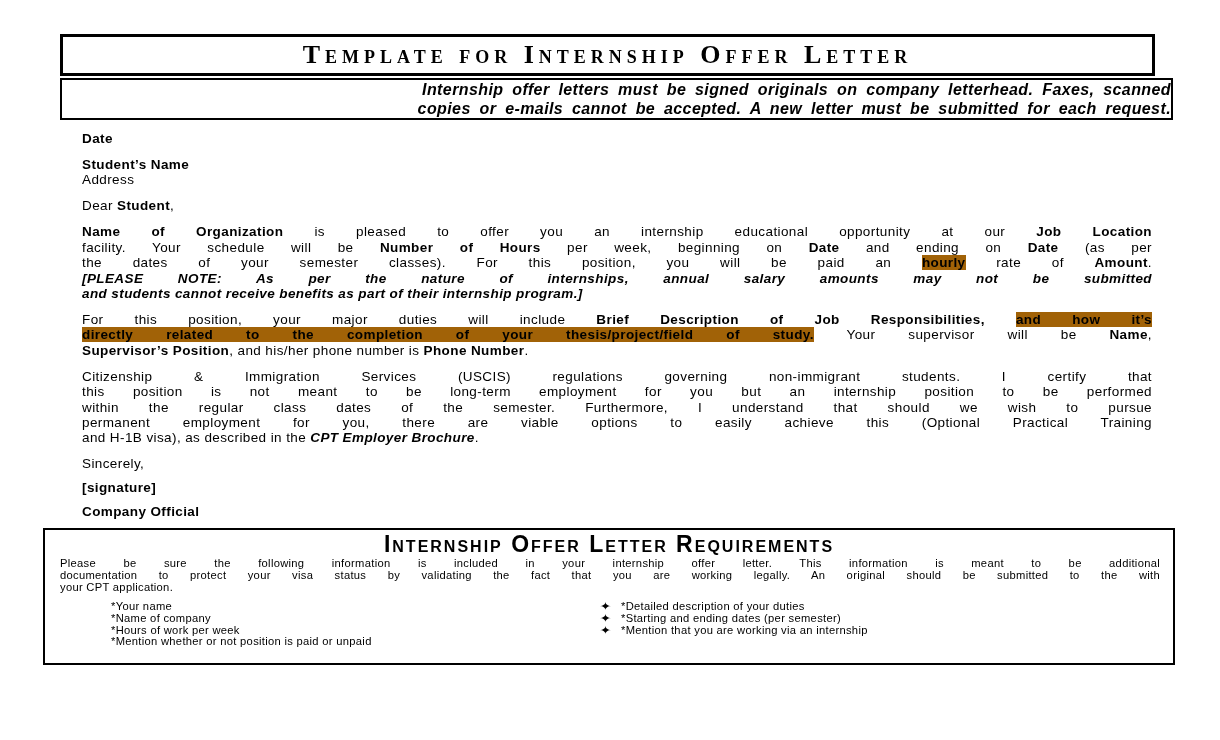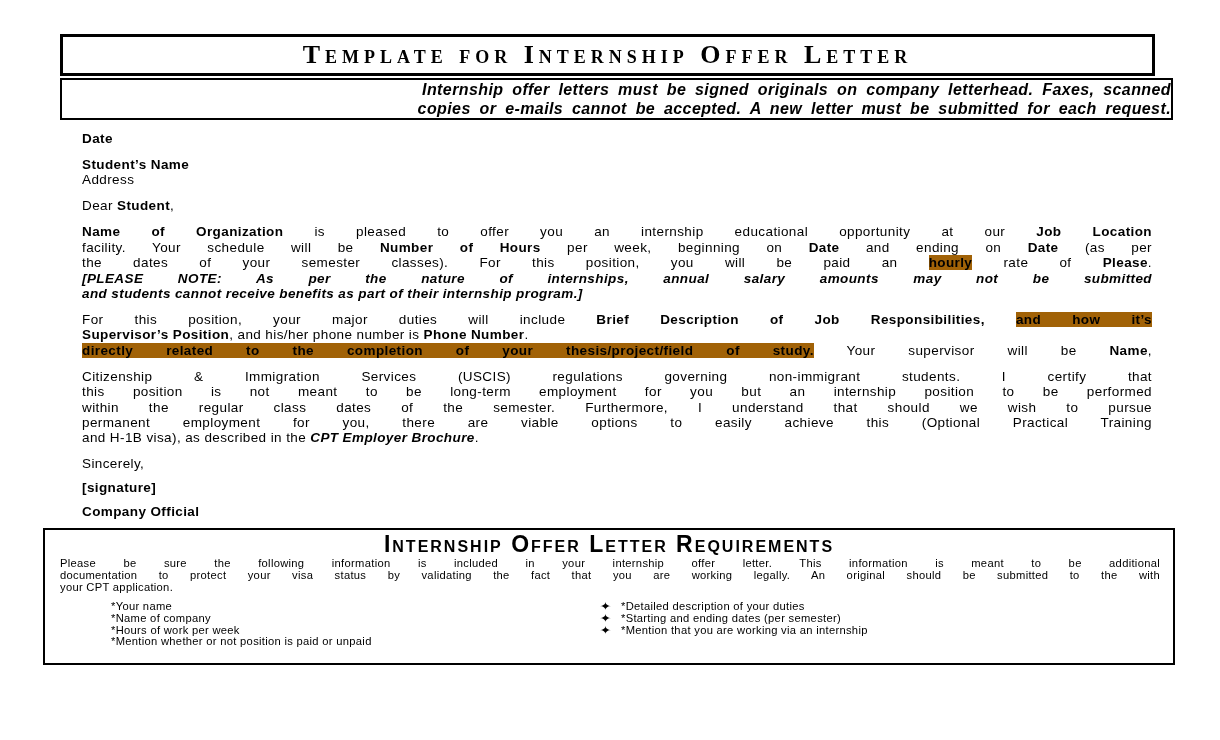--- a/index.html
+++ b/index.html
@@ -87,29 +87,29 @@
     <div class="block">
       <div class="b">Student’s Name</div>
       <div>Address</div>
     </div>
 
     <p class="block"><span>Dear </span><span class="b">Student</span><span>,</span></p>
 
     <div class="block paragraph">
         <div class="pline"><span class="b">Name of Organization</span><span> is pleased to offer you an internship educational opportunity at our </span><span class="b">Job Location</span></div>
         <div class="pline"><span>facility.  Your schedule will be </span><span class="b">Number of Hours</span><span> per week, beginning on </span><span class="b">Date</span><span> and ending on </span><span class="b">Date</span><span> (as per</span></div>
-        <div class="pline"><span>the dates of your semester classes).  For this position, you will be paid an </span><span class="b hl">hourly</span><span> rate of </span><span class="b">Please</span><span>.</span></div>
+        <div class="pline"><span>the dates of your semester classes).  For this position, you will be paid an </span><span class="b hl">hourly</span><span> rate of </span><span class="b">Amount</span><span>.</span></div>
         <div class="pline"><span class="b i">[PLEASE NOTE:  As per the nature of internships, annual salary amounts may not be submitted</span></div>
         <div class="pline last"><span class="b i">and students cannot receive benefits as part of their internship program.]</span></div>
       </div>
 
     <div class="block paragraph">
         <div class="pline"><span>For this position, your major duties will include </span><span class="b">Brief Description of Job Responsibilities,</span><span> </span><span class="b hl">and how it’s</span></div>
+        <div class="pline"><span class="b hl">directly related to the completion of your thesis/project/field of study.</span><span> Your supervisor will be </span><span class="b">Name</span><span>,</span></div>
         <div class="pline last"><span class="b">Supervisor’s Position</span><span>, and his/her phone number is </span><span class="b">Phone Number</span><span>.</span></div>
-        <div class="pline"><span class="b hl">directly related to the completion of your thesis/project/field of study.</span><span> Your supervisor will be </span><span class="b">Name</span><span>,</span></div>
       </div>
 
     <div class="block paragraph">
         <div class="pline"><span>Citizenship &amp; Immigration Services (USCIS) regulations governing non-immigrant students.  I certify that</span></div>
         <div class="pline"><span>this position is not meant to be long-term employment for you but an internship position to be performed</span></div>
         <div class="pline"><span>within the regular class dates of the semester.  Furthermore, I understand that should we wish to pursue</span></div>
         <div class="pline"><span>permanent  employment for you, there are viable options to easily achieve this (Optional Practical Training</span></div>
         <div class="pline last"><span>and H-1B visa), as described in the </span><span class="b i">CPT Employer Brochure</span><span>.</span></div>
       </div>
 

